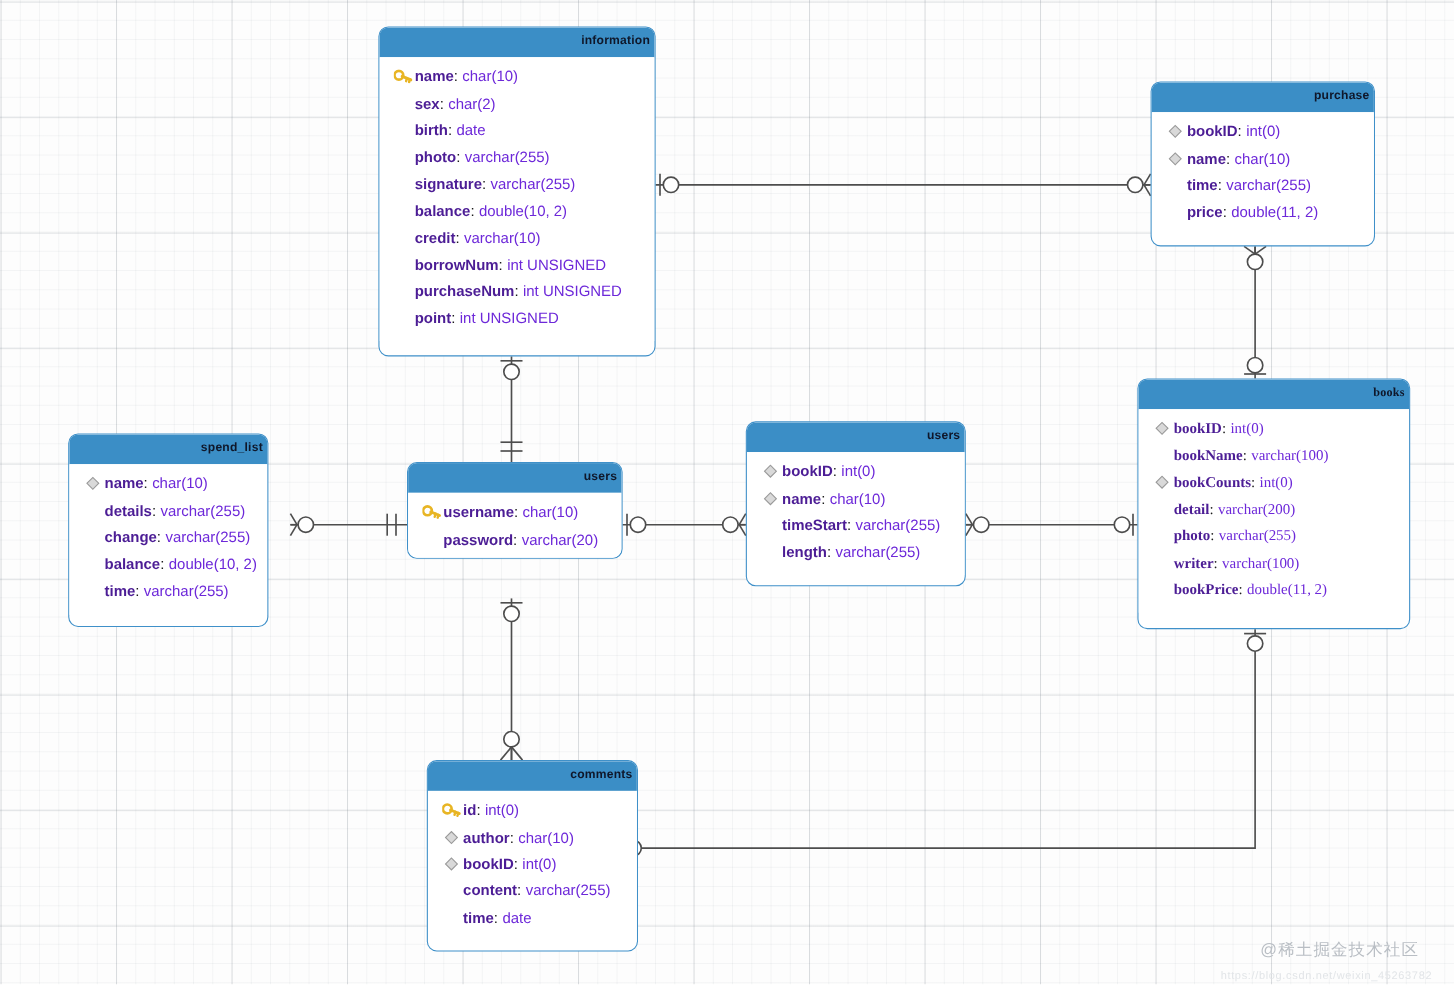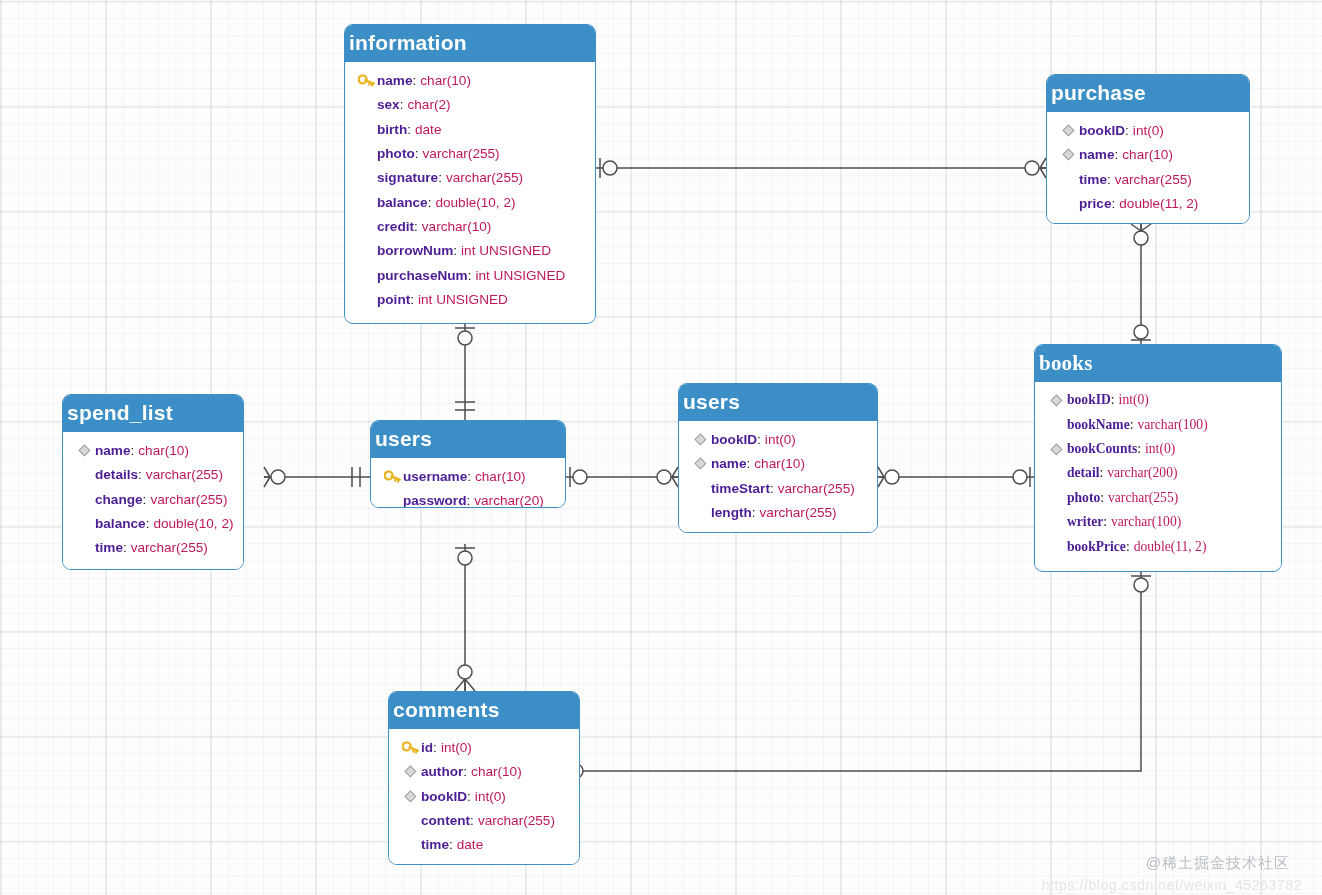--- a/index.html
+++ b/index.html
@@ -34,23 +34,23 @@
     box-sizing: border-box;
     background: #ffffff;
     border: 1.6px solid #3f90c9;
     border-radius: 9px;
     overflow: hidden;
     box-shadow: 0 0 0 0 rgba(0,0,0,0);
     z-index: 5;
   }
   .entity-header {
     background: #3b8ec6;
-    color: #ffffff;
-    text-align: left;
-    font-size: 21px;
+    color: #0f172a;
+    text-align: right;
+    font-size: 11px;
     font-weight: bold;
     letter-spacing: 0.2px;
     padding: 7px 4px 8px 4px;
     line-height: 1.05;
   }
   .entity-body {
     padding: 6px 0 9px 0;
     background: #fff;
   }
   .field {
@@ -68,40 +68,40 @@
     display: flex;
     align-items: center;
     justify-content: center;
   }
   .f-name {
     color: #4c1d95;
     font-weight: 600;
   }
   .f-colon { color:#1b1b1b; margin-right: 4px; }
   .f-type {
-    color: #be185d;
+    color: #6d28d9;
     font-weight: 400;
     margin-left: 0px;
   }
   .watermark {
     position: absolute;
     right: 32px;
     bottom: 22px;
     color: #b9bec4;
     font-size: 15px;
     letter-spacing: 1px;
     z-index: 3;
     white-space: nowrap;
   }
   .watermark-sub {
     position: absolute;
     right: 20px;
     bottom: 2px;
     color: #e2e5e8;
-    font-size: 14px;
+    font-size: 10px;
     letter-spacing: 0.6px;
     z-index: 2;
     white-space: nowrap;
     margin-left: 32px;
   }
 </style>
 </head>
 <body>
 
 <div id="canvas">

